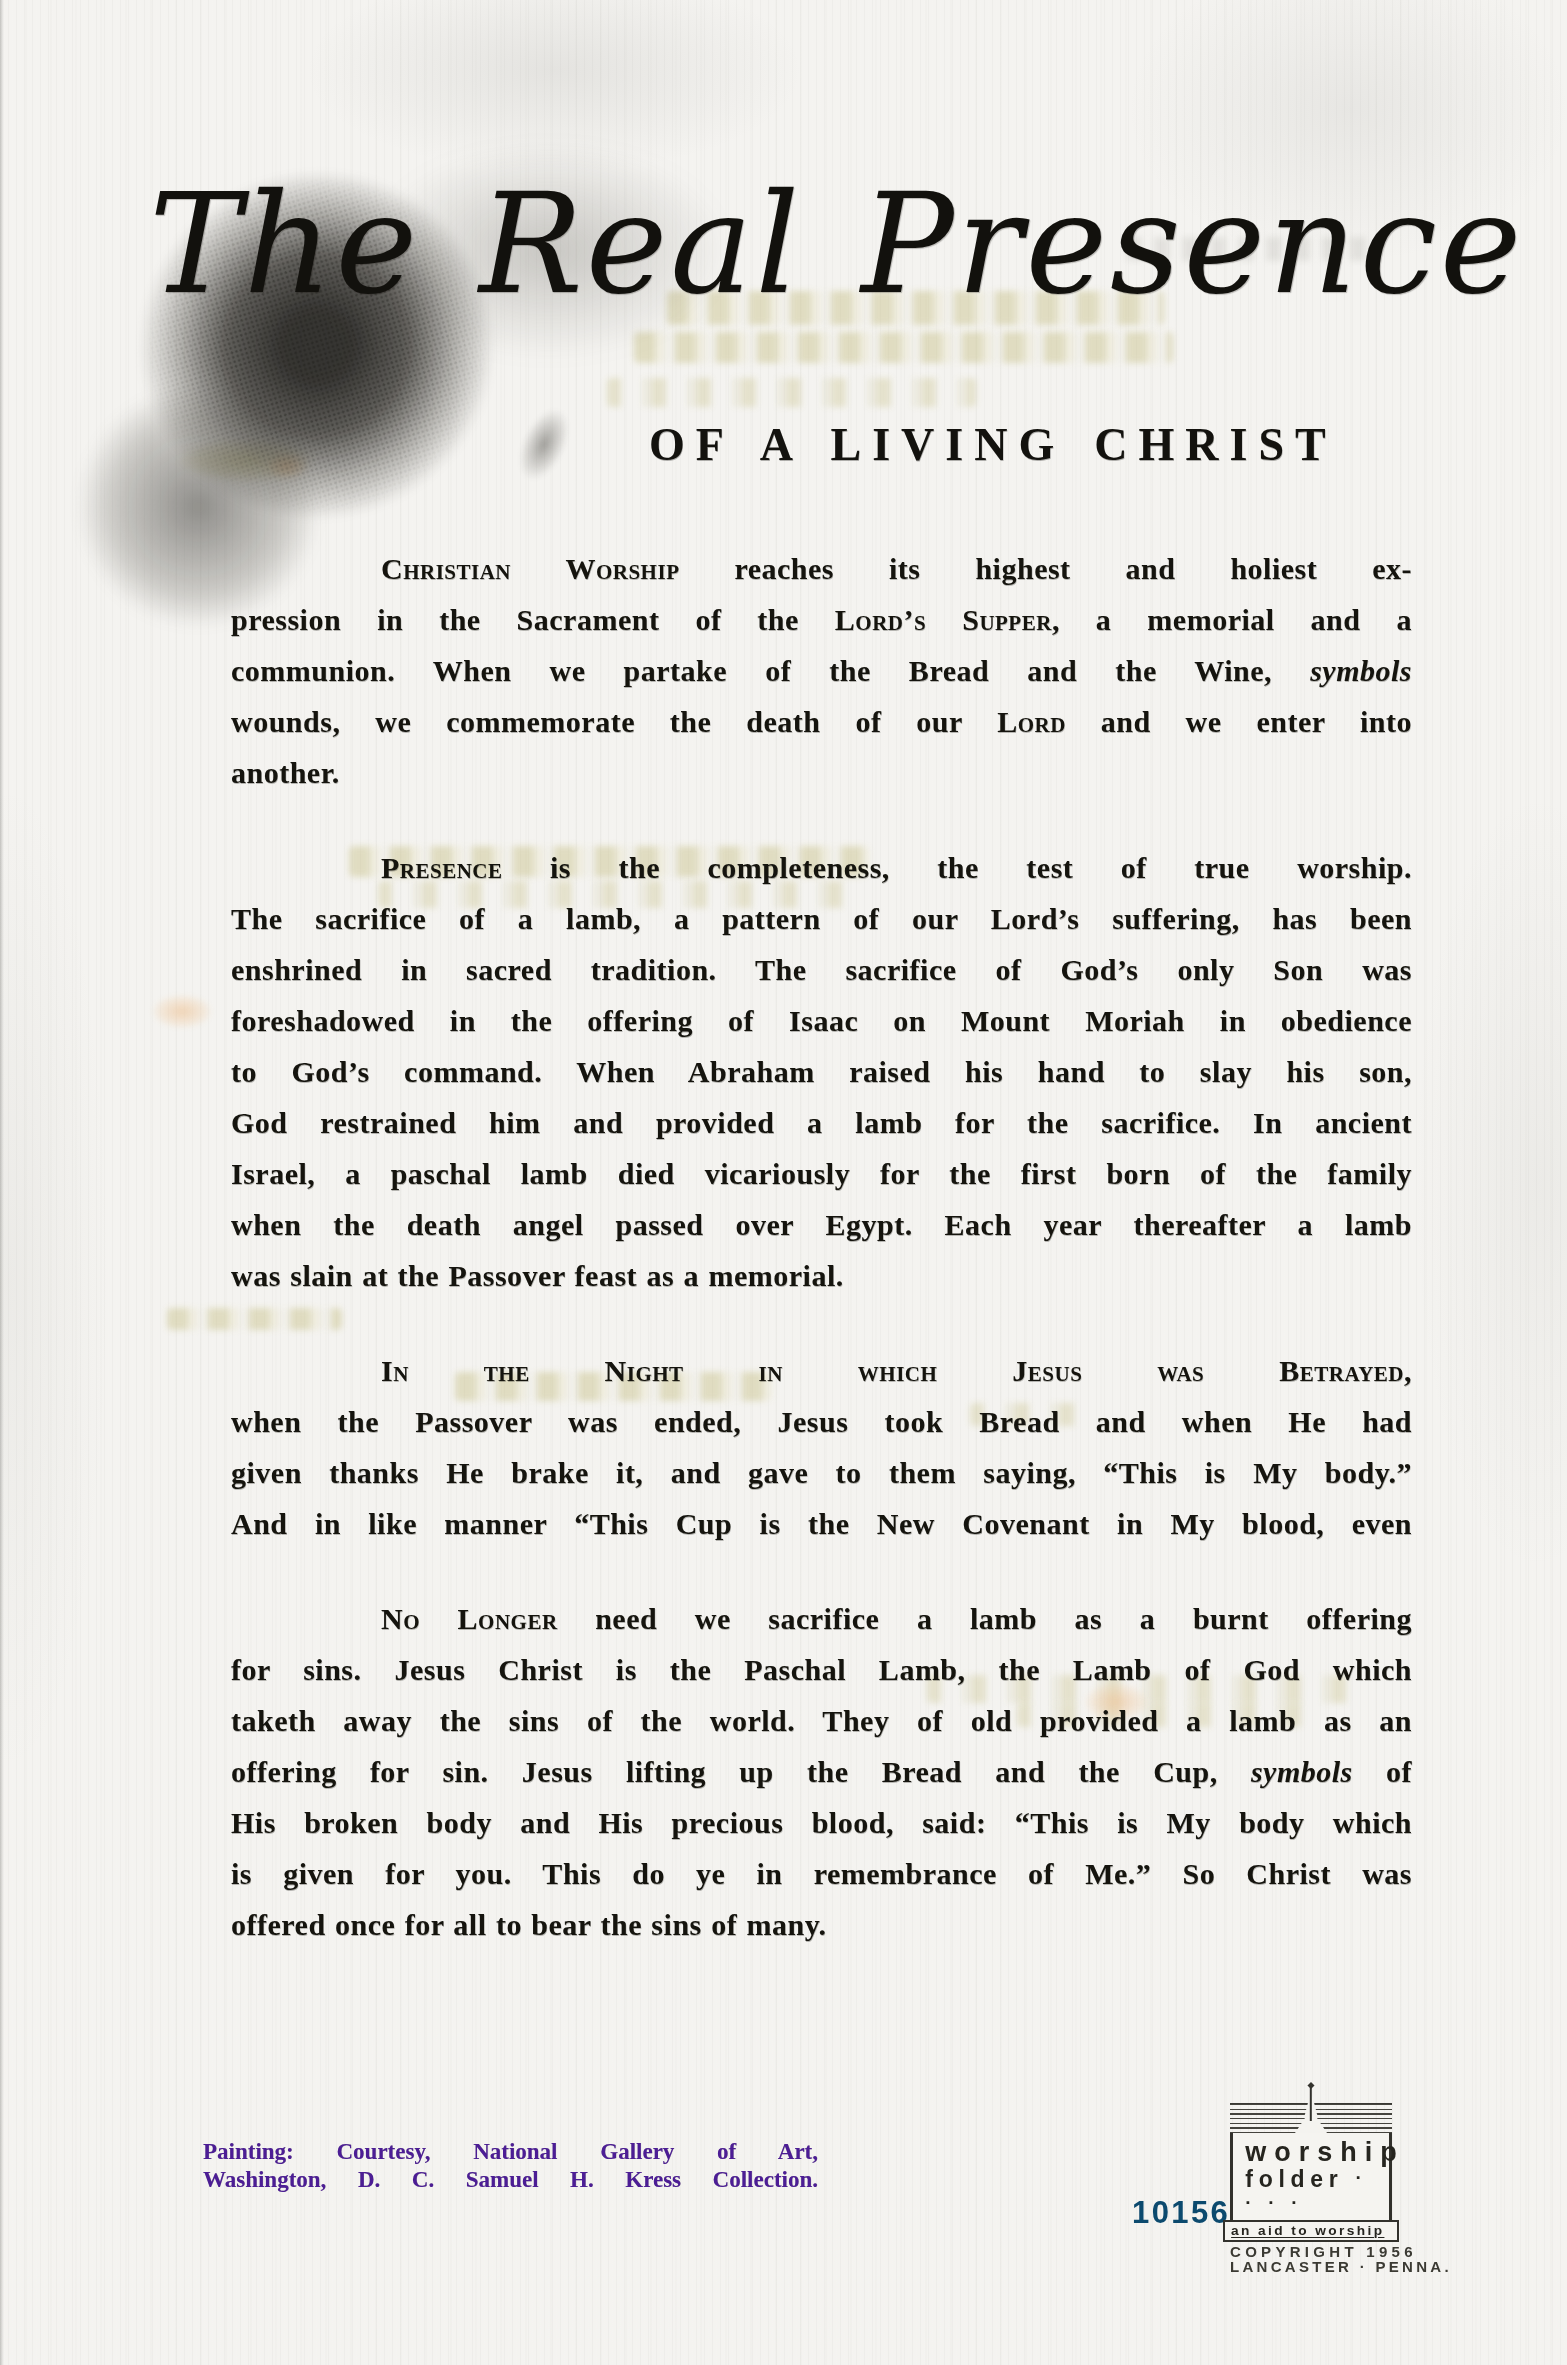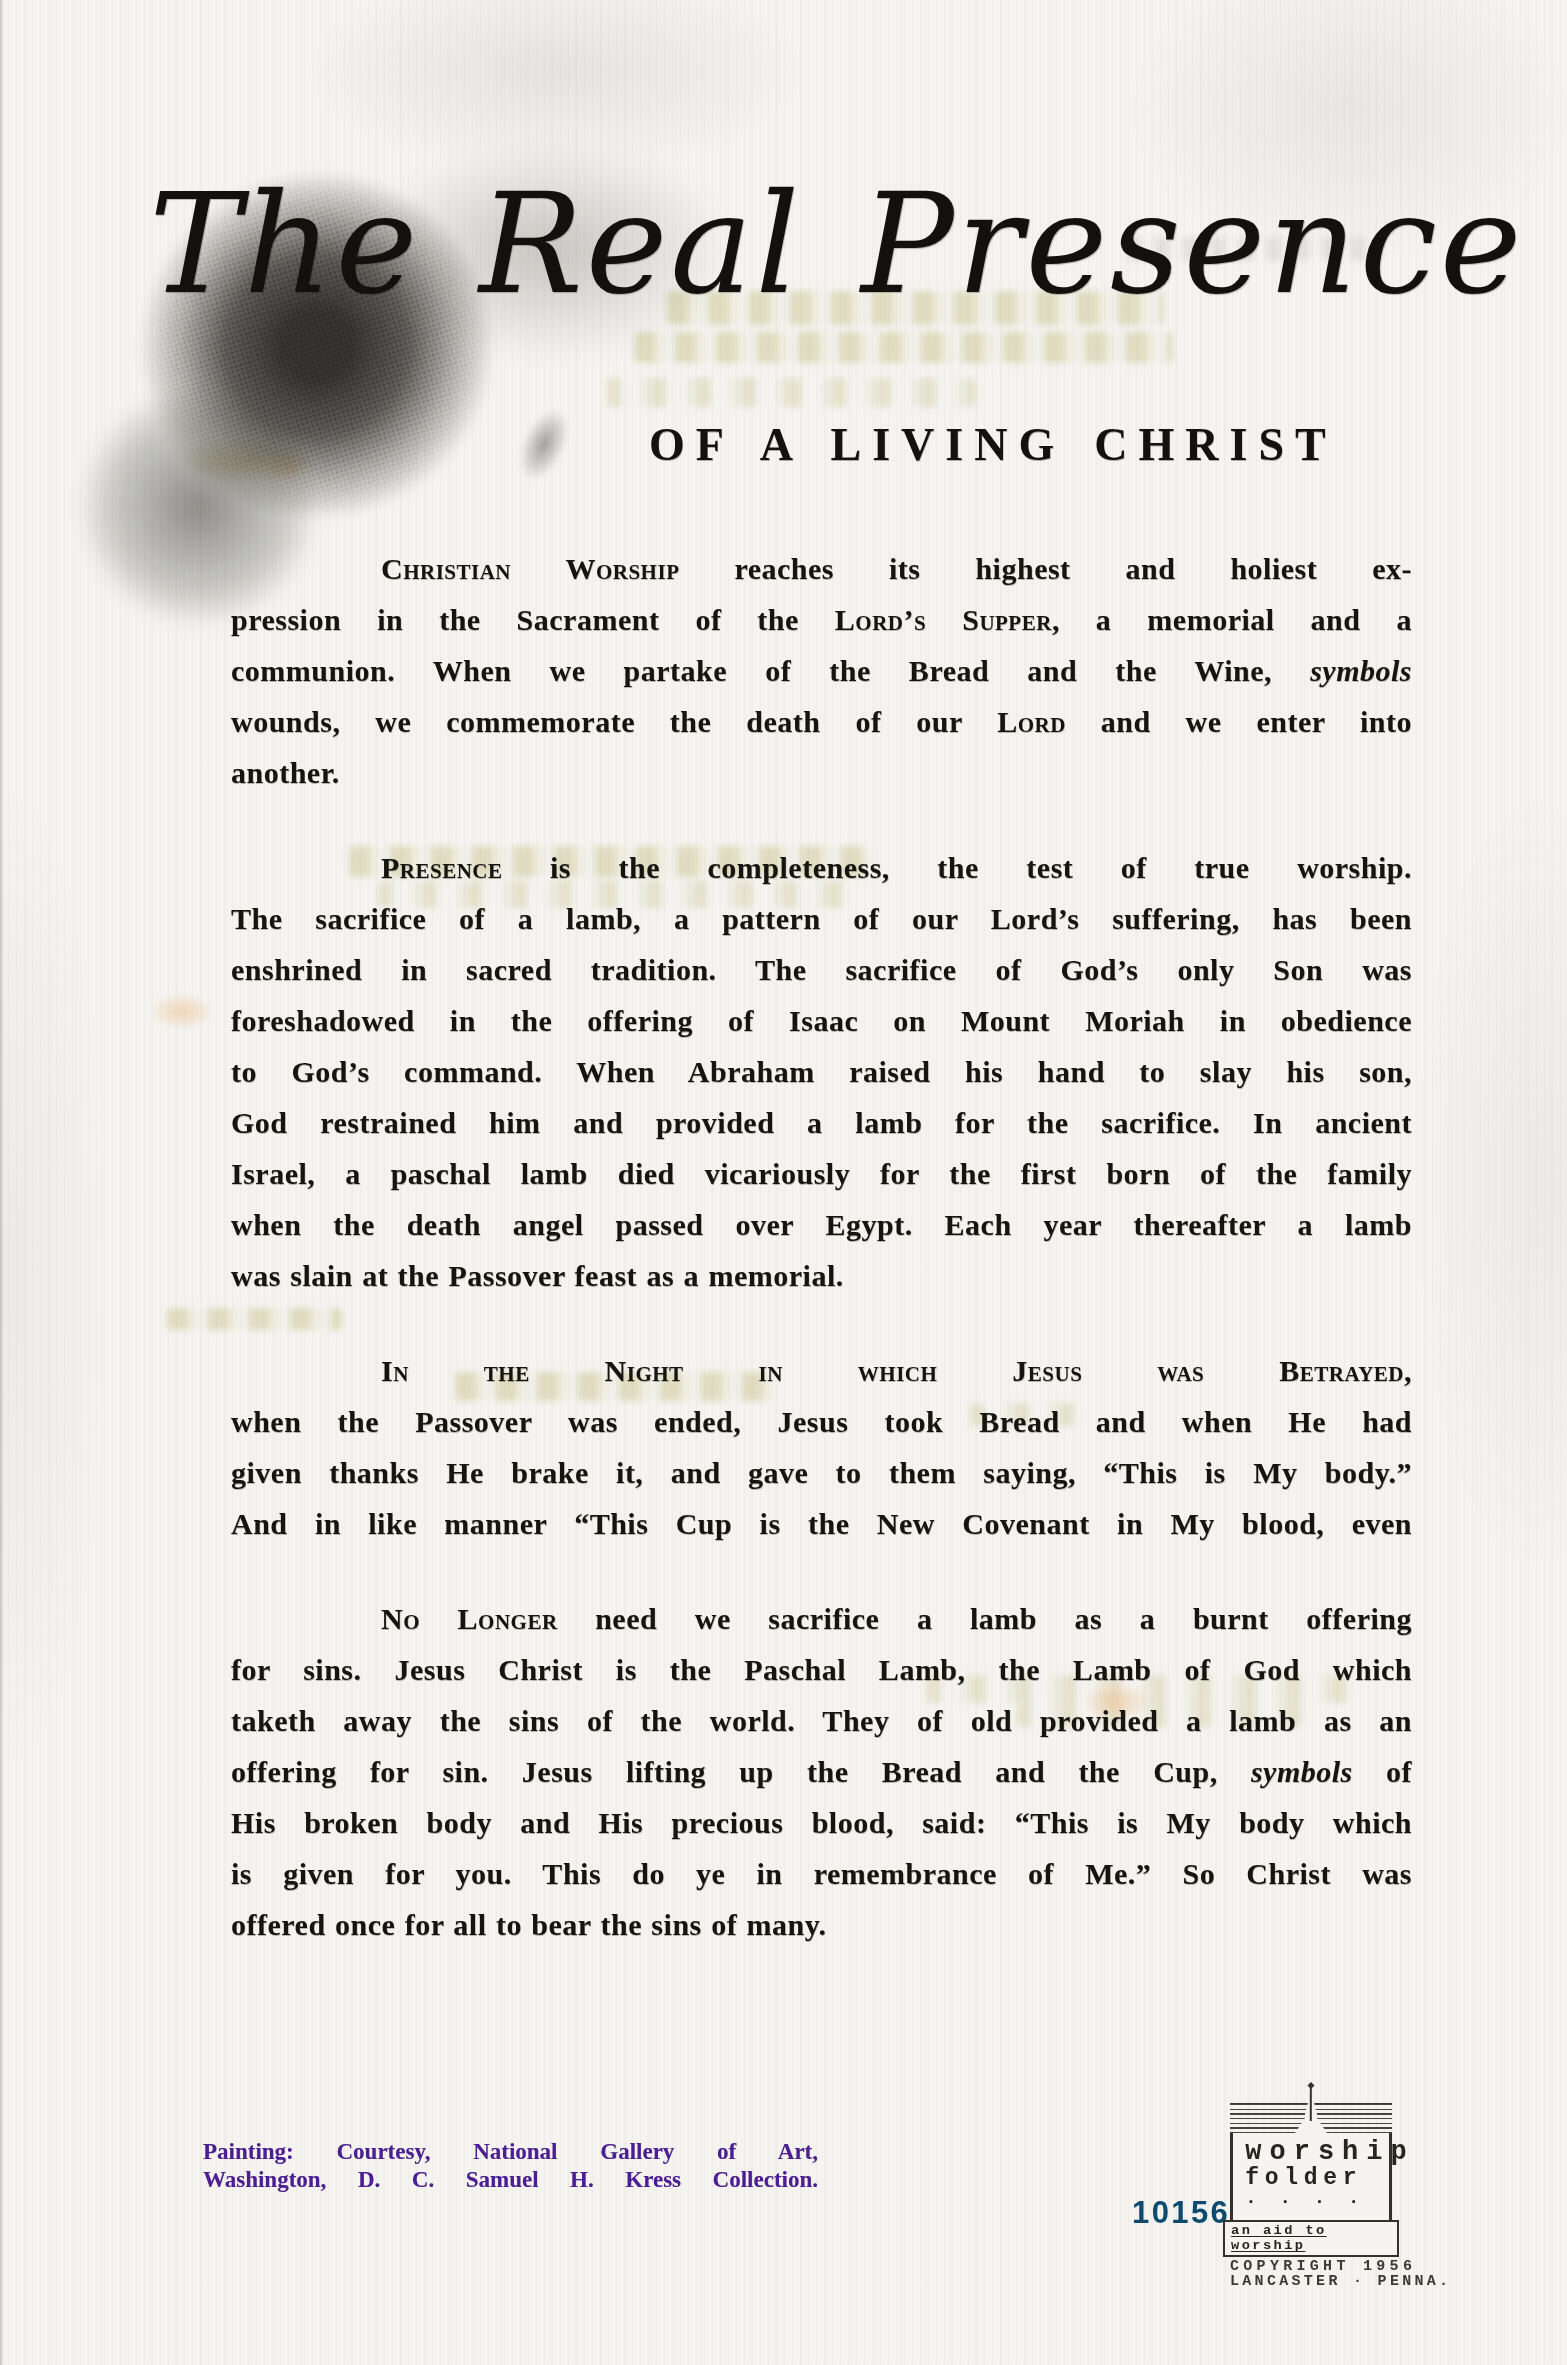--- a/index.html
+++ b/index.html
@@ -78,21 +78,21 @@
   .credits{position:absolute;left:203px;top:2138px;width:615px;z-index:2;}
   .credit-line{font-size:23px;line-height:28px;font-weight:700;color:#4c1d95;
     text-align:justify;text-align-last:justify;text-shadow:0.2px 0.2px 0.5px rgba(20,20,15,0.3);}
 
   
   .form-number{position:absolute;left:1132px;top:2171px;z-index:2;
     font-family:"Liberation Sans", sans-serif;font-weight:700;font-size:31px;letter-spacing:2.4px;color:#0c4a6e;margin-top:24px;}
 
   
   .logo{position:absolute;left:1230px;top:2103px;width:162px;z-index:2;color:#2b2a25;
-    font-family:Liberation Mono, monospace;}
+    font-family:Liberation Sans, sans-serif;}
   .logo .spire{position:absolute;left:50%;top:-12.3px;transform:translateX(-50%);width:0;height:0;
     border-left:7.6px solid transparent;border-right:7.6px solid transparent;border-bottom:27.4px solid #f4f3ef;z-index:4;}
   .logo .spire-line{position:absolute;left:50%;top:-17px;transform:translateX(-50%);width:2.4px;height:35px;background:#33322d;z-index:5;}
   .logo .spire-tip{position:absolute;left:50%;top:-20px;transform:translateX(-50%) rotate(45deg);width:5.2px;height:5.2px;background:#33322d;z-index:5;}
   .logo .roof{position:relative;height:29px;overflow:hidden;
     background:repeating-linear-gradient(180deg,#45443e 0 1.4px,rgba(244,243,239,0.1) 1.4px 4.7px);
     border-top:1.9px solid #3a3934;}
   .logo .roof-notch{position:absolute;left:50%;bottom:0;transform:translateX(-50%);width:0;height:0;
     border-left:16px solid transparent;border-right:16px solid transparent;border-bottom:24px solid #f4f3ef;}
   .logo .panel{border-left:3.3px solid #32312c;border-right:3.3px solid #32312c;background:#f5f4f0;

